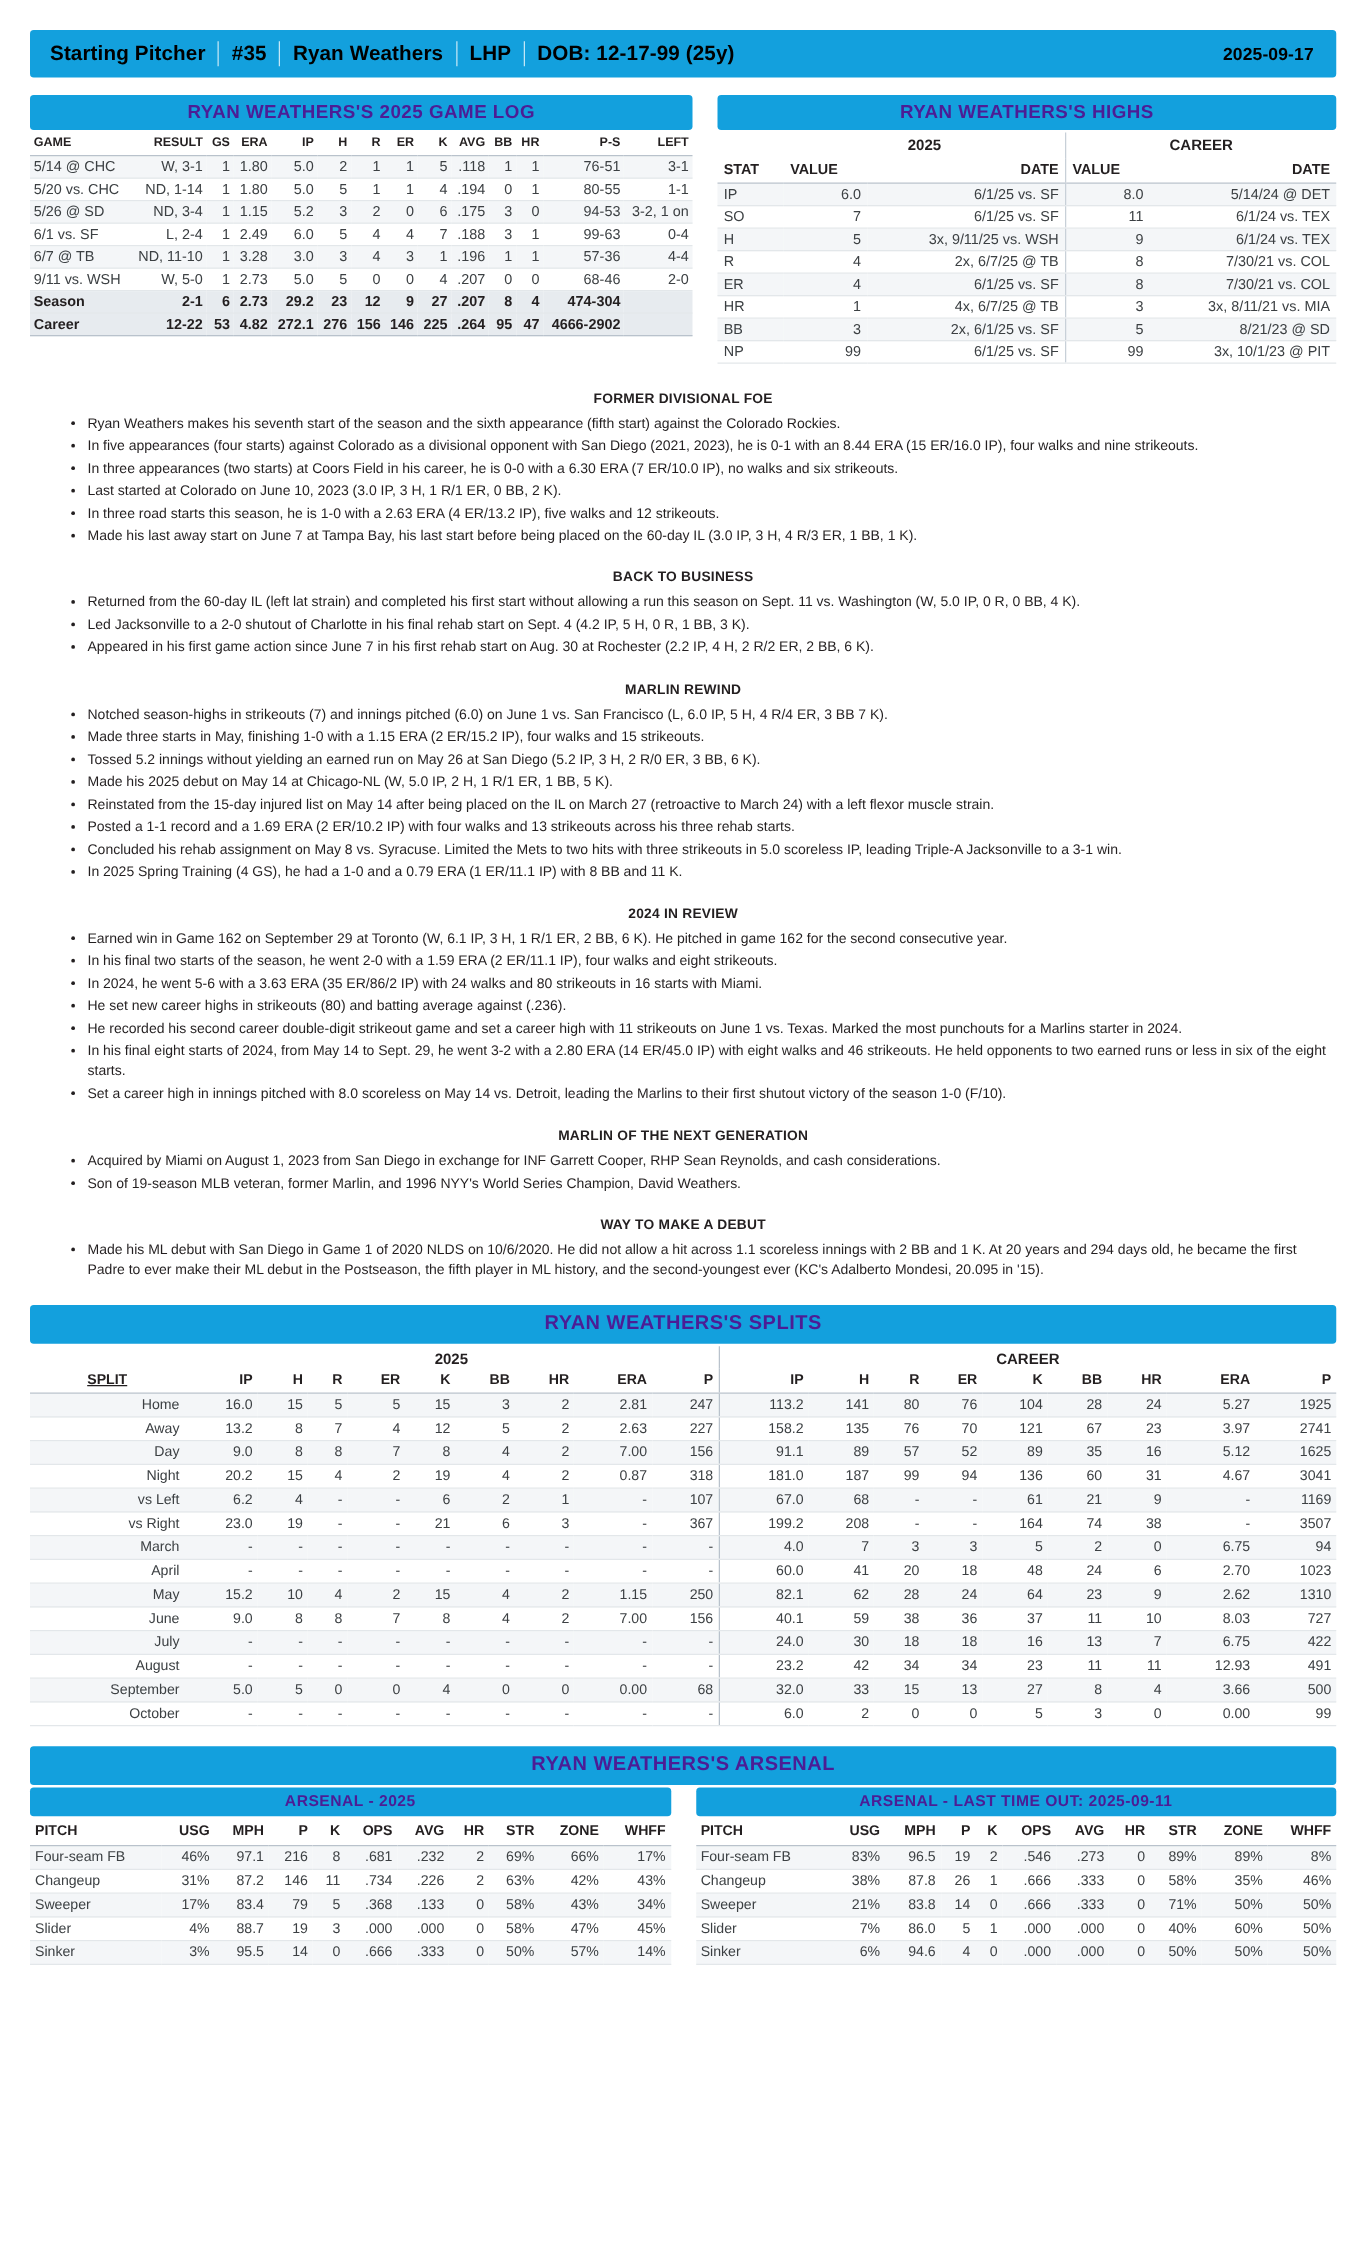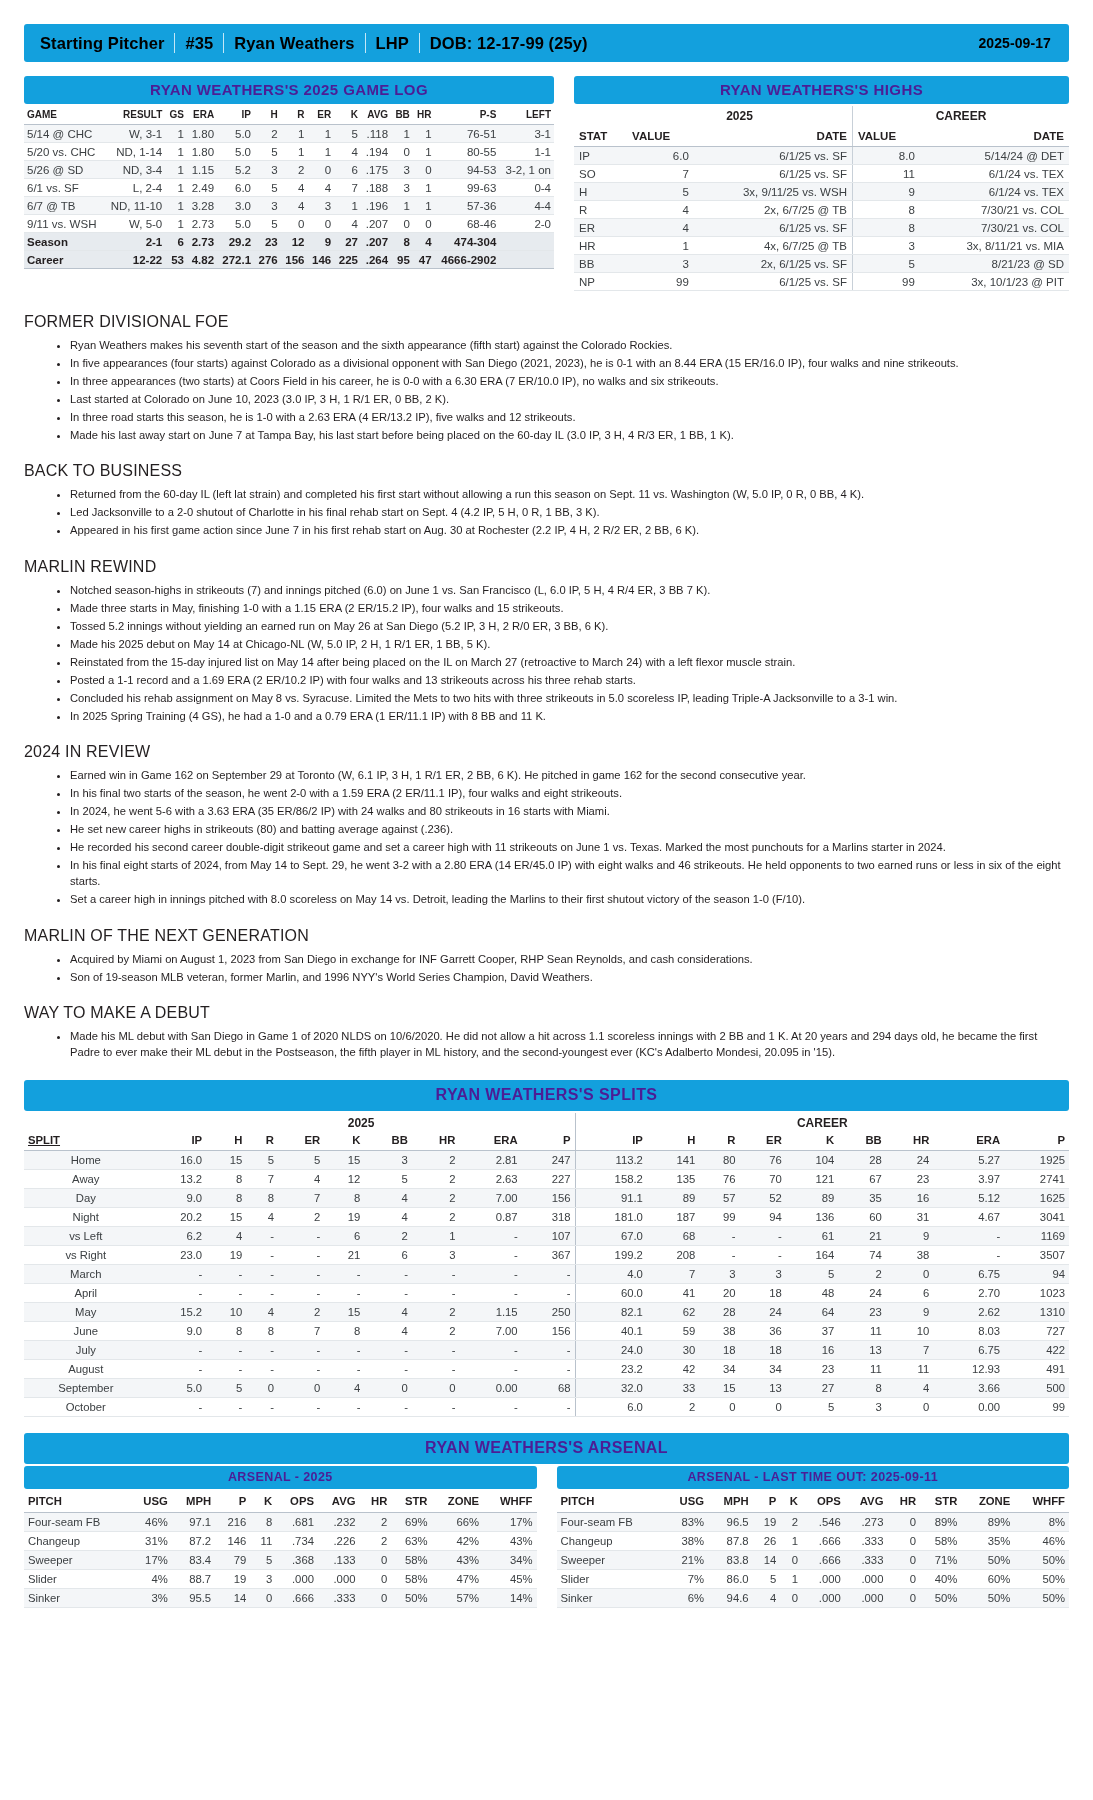--- a/index.html
+++ b/index.html
@@ -64,32 +64,32 @@
   table.highs th { font-weight:bold; padding:3px 5px 4px; border-bottom:1.5px solid #b9c2cc; text-align:right; white-space:nowrap;}
   table.highs th.l { text-align:left; }
   table.highs th.ctr { text-align:center; border-bottom:none; font-size:12px; }
   table.highs td { padding:2.5px 5px; text-align:right; color:#3c4043; border-bottom:1px solid #e3e7ea; white-space:nowrap; }
   table.highs td.l { text-align:left; }
   table.highs tbody tr:nth-child(odd) td { background:#f4f6f8; }
   table.highs .sep { border-left:1px solid #c8d0d8; }
 
   
   .notes { margin-top:22px; }
-  .note-h { font-weight:normal; font-size:16px; letter-spacing:.2px; margin:0 0 7px; text-transform:uppercase; }
+  .note-h { font-weight:bold; font-size:11px; letter-spacing:.2px; margin:0 0 7px; text-transform:uppercase;text-align:center; }
   .notes ul { margin:0 0 19px 0; padding-left:46px; }
   .notes li { font-size:11.2px; line-height:1.42; margin-bottom:2px; color:#231f20; }
 
   
   .splits-wrap { margin-top:16px; }
   table.splits { width:100%; border-collapse:collapse; font-size:11.3px; }
   table.splits th { font-weight:bold; padding:3px 4px 4px; border-bottom:1.5px solid #b9c2cc; text-align:right; white-space:nowrap; }
-  table.splits th.l { text-align:left;text-decoration:underline; }
+  table.splits th.l { text-align:center;text-decoration:underline; }
   table.splits th.grp { text-align:center; border-bottom:none; font-size:12px; padding-bottom:1px; }
   table.splits td { padding:3px 4px; text-align:right; color:#3c4043; border-bottom:1px solid #e3e7ea; white-space:nowrap; }
-  table.splits td.l { text-align:center; }
+  table.splits td.l { text-align:right; }
   table.splits tbody tr:nth-child(odd) td { background:#f4f6f8; }
   table.splits .divcol { border-left:1px solid #b9c2cc; }
 
   
   .ars-row { display:flex; gap:20px; margin-top:2px; }
   .ars-col { flex:1; }
   table.ars { width:100%; border-collapse:collapse; font-size:11.3px; }
   table.ars th { font-weight:bold; padding:4px 4px 5px; border-bottom:1.5px solid #b9c2cc; text-align:right; white-space:nowrap; }
   table.ars th.l { text-align:left; }
   table.ars td { padding:3px 4px; text-align:right; color:#3c4043; border-bottom:1px solid #e3e7ea; white-space:nowrap; }

